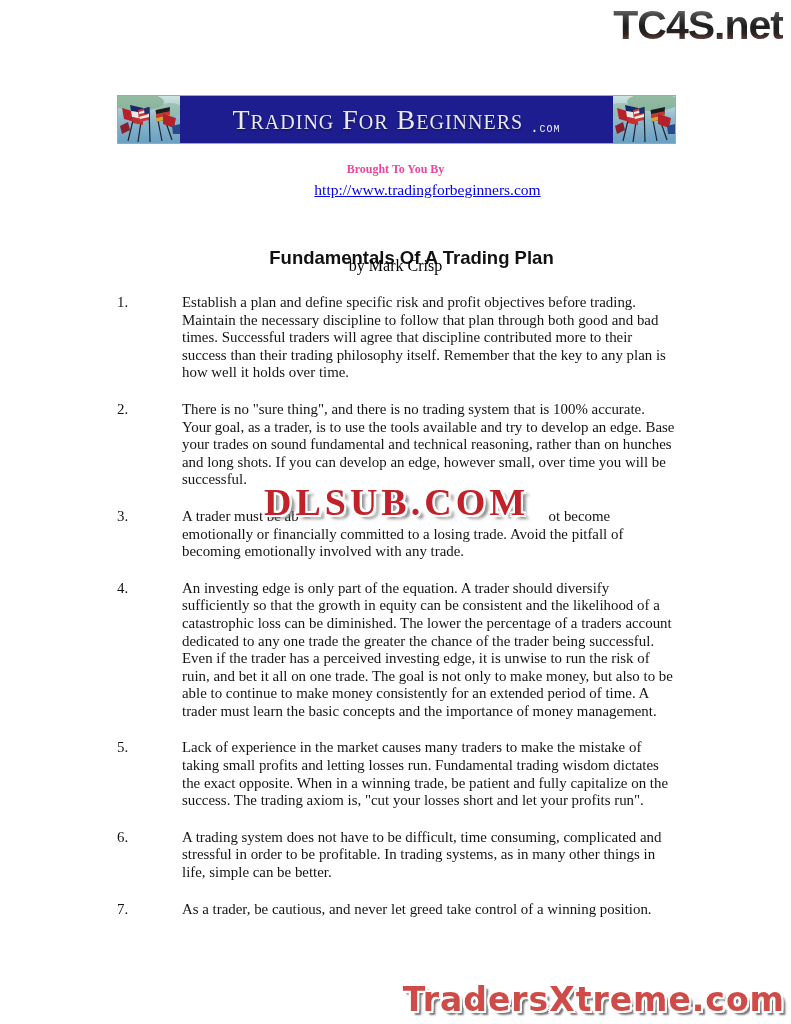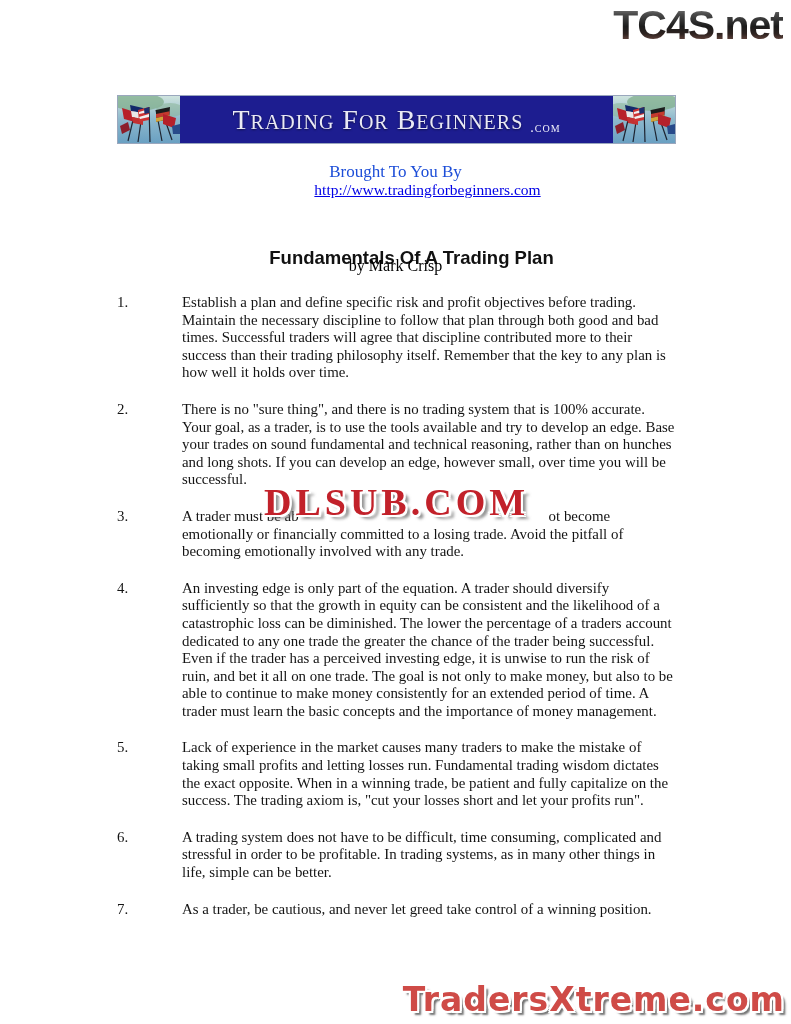--- a/index.html
+++ b/index.html
@@ -32,29 +32,29 @@
   .banner-title{
     font-family:Liberation Serif, serif;
     font-variant:small-caps;
     font-size:28px;line-height:1;
     letter-spacing:1px;
     color:#e9e9f5;
     text-shadow:0 1px 2px rgba(0,0,20,.6);
     white-space:nowrap;
   }
   .banner-suffix{
-    font-family:Liberation Serif, serif;
+    font-family:Liberation Mono, monospace;
     font-variant:small-caps;
     font-size:14px;color:#f0f0fa;
     align-self:flex-end;margin:0 0 7px 7px;letter-spacing:1px;
   }
   
   .brought{
     position:absolute;top:162px;left:0;width:100%;
-    text-align:center;font-size:17px;color:#1d4ed8;
+    text-align:center;font-size:12px;color:#ec4899;font-weight:bold;
   }
   .site-link{
     position:absolute;top:181px;left:0;width:100%;
     text-align:center;font-size:15.5px;
     color:#0000e6;text-decoration:underline;
     display:block;
     padding-left:32px;
   }
   
   .doc-title{

